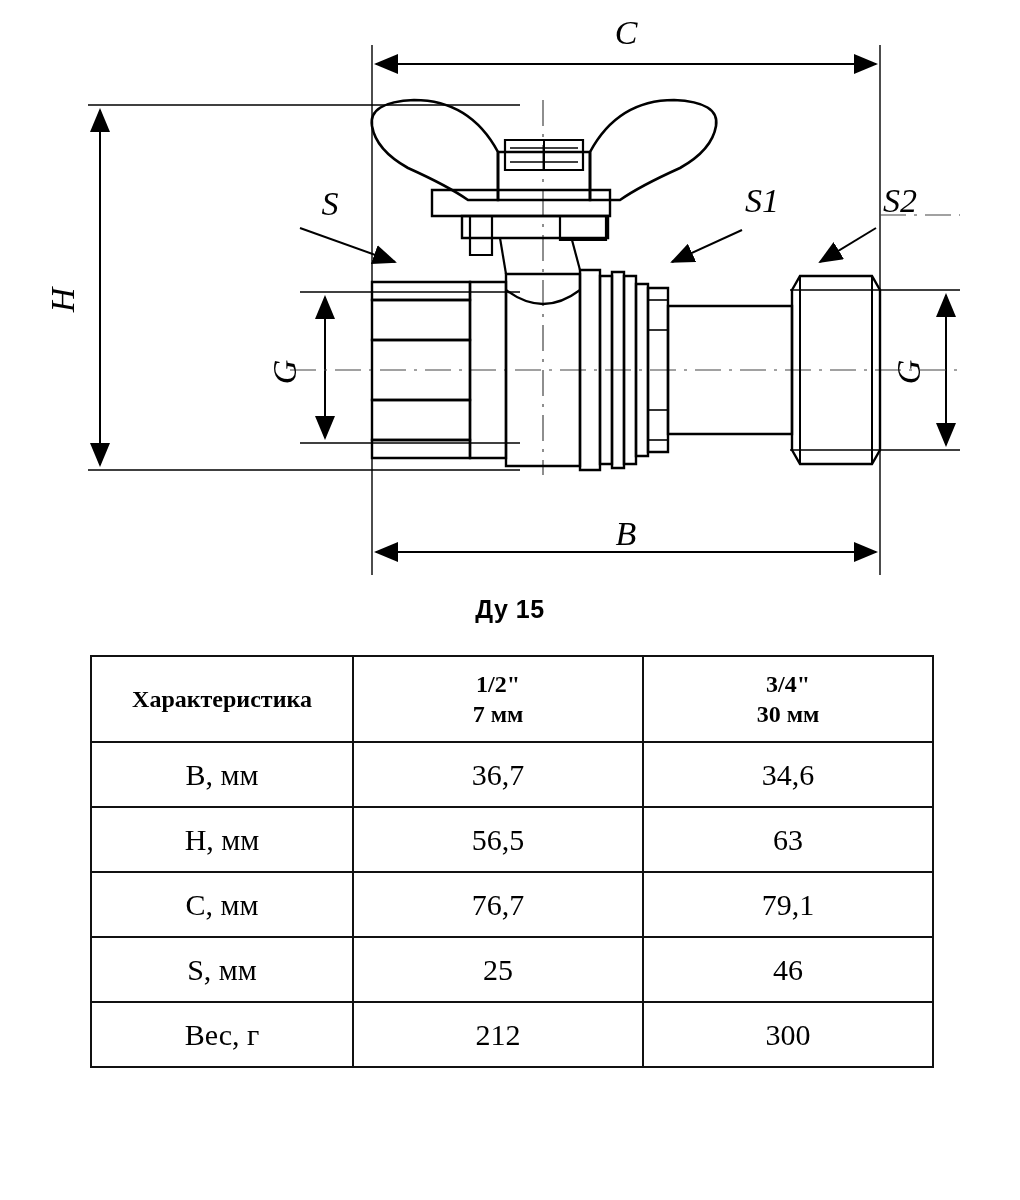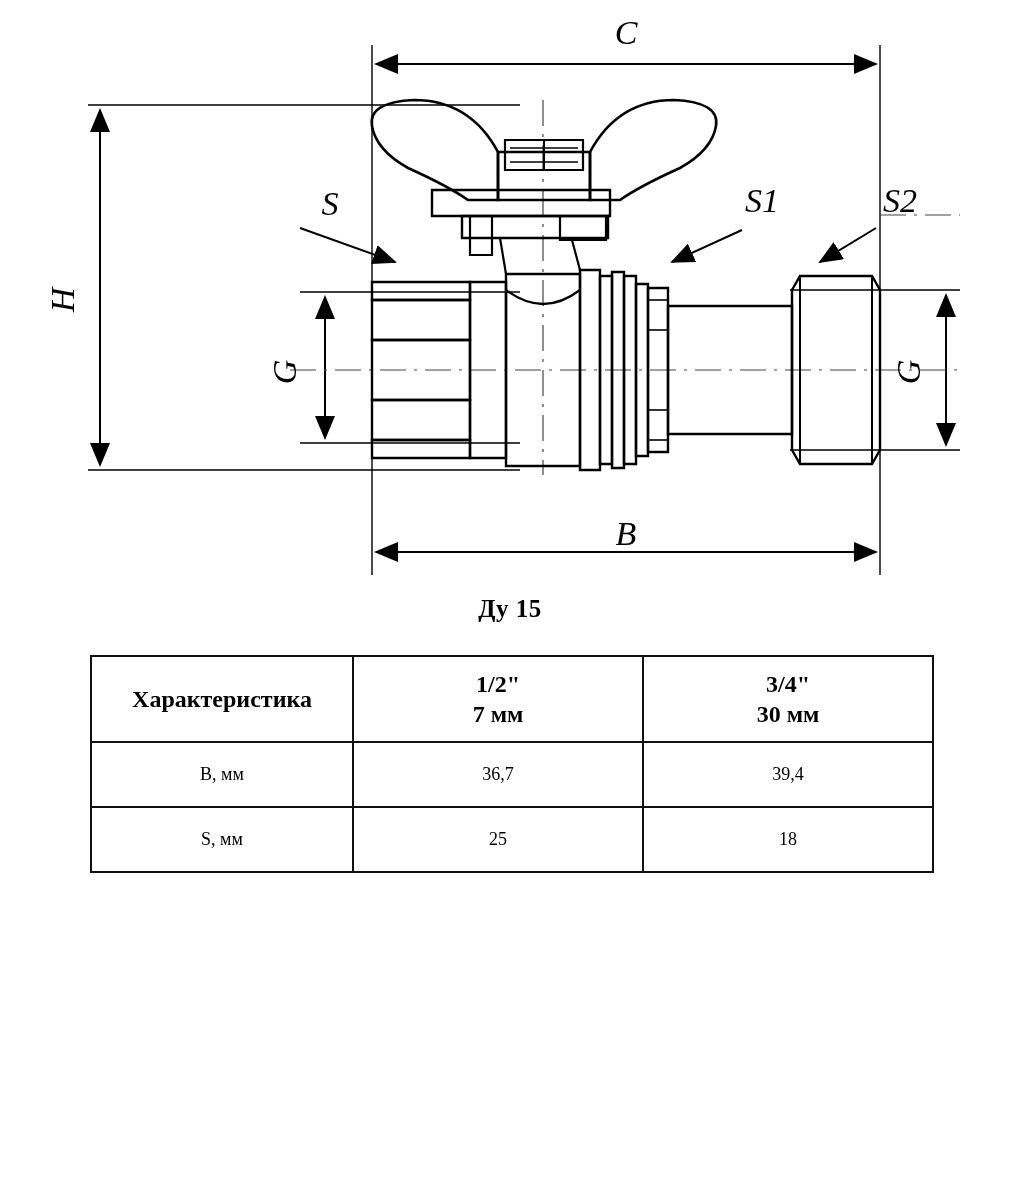--- a/index.html
+++ b/index.html
@@ -31,21 +31,21 @@
     display: block;
   }
 
   
   .caption {
     position: absolute;
     top: 595px;
     left: 0;
     width: 1020px;
     text-align: center;
-    font-family: Liberation Serif, serif;
+    font-family: Liberation Sans, sans-serif;
     font-weight: bold;
     font-size: 25px;
     letter-spacing: 0.5px;
   }
 
   
   .table-wrap {
     position: absolute;
     top: 655px;
     left: 90px;
@@ -53,21 +53,21 @@
   }
   table.spec {
     border-collapse: collapse;
     width: 842px;
     table-layout: fixed;
   }
   table.spec td, table.spec th {
     border: 2px solid #111111;
     text-align: center;
     vertical-align: middle;
-    font-size: 18px;
+    font-size: 30px;
     height: 63px;
     padding: 0 6px;
     font-family: "Liberation Serif", serif;
     font-weight: normal;
   }
   table.spec thead th {
     font-weight: bold;
     height: 84px;
     line-height: 1.25;
     font-size: 24px;
@@ -216,24 +216,39 @@
           <th>
             <span class="hdr-line">3/4"</span>
             <span class="hdr-line">30 мм</span>
           </th>
         </tr>
       </thead>
       <tbody>
         <tr>
           <td>B, мм</td>
           <td>36,7</td>
-          <td>39,4</td>
+          <td>34,6</td>
+        </tr>
+        <tr>
+          <td>H, мм</td>
+          <td>56,5</td>
+          <td>63</td>
+        </tr>
+        <tr>
+          <td>C, мм</td>
+          <td>76,7</td>
+          <td>79,1</td>
         </tr>
         <tr>
           <td>S, мм</td>
           <td>25</td>
-          <td>18</td>
+          <td>46</td>
+        </tr>
+        <tr>
+          <td>Вес, г</td>
+          <td>212</td>
+          <td>300</td>
         </tr>
       </tbody>
     </table>
   </div>
 
 </div>
 
 </body></html>

